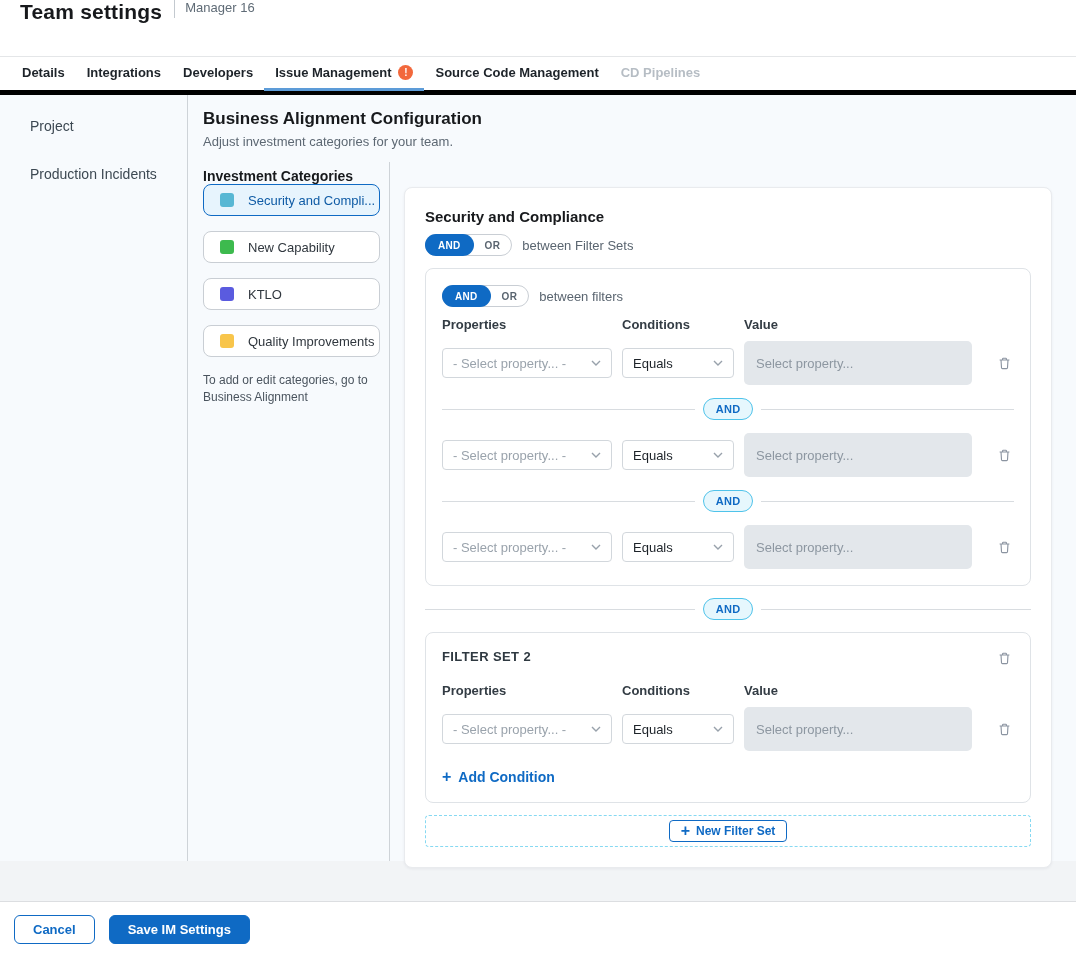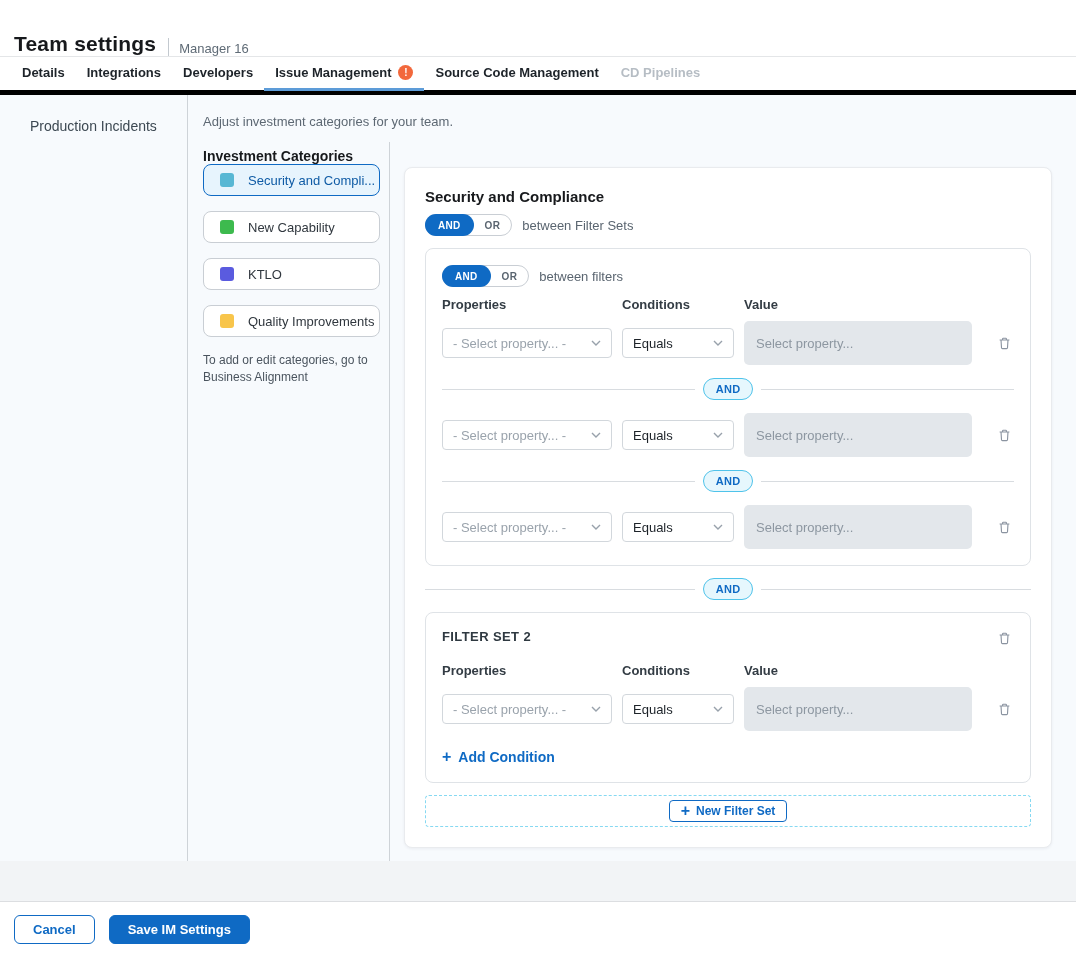--- a/index.html
+++ b/index.html
@@ -1,20 +1,20 @@
 <!DOCTYPE html>
 <html><head>
 <meta charset="utf-8">
 <style>
   * { margin:0; padding:0; box-sizing:border-box; }
   html,body { width:1076px; height:956px; overflow:hidden; background:#fff;
     font-family:"Liberation Sans","DejaVu Sans",sans-serif; color:#1d2329; }
 
   
-  .app-header { height:57px; border-bottom:1px solid #e4e6e8; display:flex; align-items:flex-end; padding-left:14px; background:#fff; }
+  .app-header { height:57px; border-bottom:1px solid #e4e6e8; display:flex; align-items:flex-start; padding-left:20px; background:#fff; }
   .app-title { font-size:21px; font-weight:bold; color:#17191c; letter-spacing:.2px; }
   .title-divider { width:1px; height:18px; background:#c3c9cf; margin:0 10px 0 12px; }
   .app-subtitle { font-size:13px; color:#5f6b76; }
 
   
   .tab-bar { height:38px; border-bottom:5px solid #000000; display:flex; align-items:stretch; padding-left:11px; background:#fff; }
   .tab { display:flex; align-items:center; padding:0 11px; font-size:13px; font-weight:bold; color:#1d2329; cursor:pointer; border-bottom:3px solid transparent; margin-bottom:-1px; }
   .tab.active { border-bottom-color:#5d9cd8; }
   .tab.disabled { color:#b6bdc4; }
   .tab-badge { width:15px; height:15px; border-radius:50%; background:#f2683c; color:#fff; font-size:10px; font-weight:bold; display:flex; align-items:center; justify-content:center; margin-left:7px; }
@@ -106,24 +106,26 @@
       <span>Source Code Management</span>
     </div>
   <div class="tab disabled">
       <span>CD Pipelines</span>
     </div>
 </div>
 
 <div class="content">
 
   <div class="sidebar">
+    <div class="side-item">Project</div>
     <div class="side-item">Production Incidents</div>
   </div>
 
   <div class="right-region">
+    <div class="page-title">Business Alignment Configuration</div>
     <div class="page-subtitle">Adjust investment categories for your team.</div>
 
     <div class="config-row">
 
       <div class="cat-col">
         <div class="cat-title">Investment Categories</div>
 
         <div class="cat-btn selected">
           <span class="swatch" style="background-color: rgb(87, 183, 212);"></span>
           <span>Security and Compli...</span>

